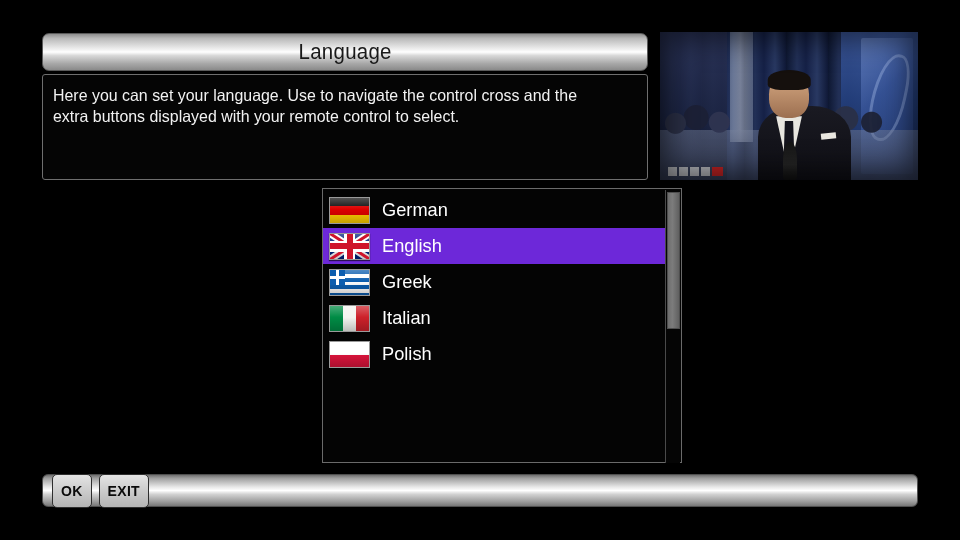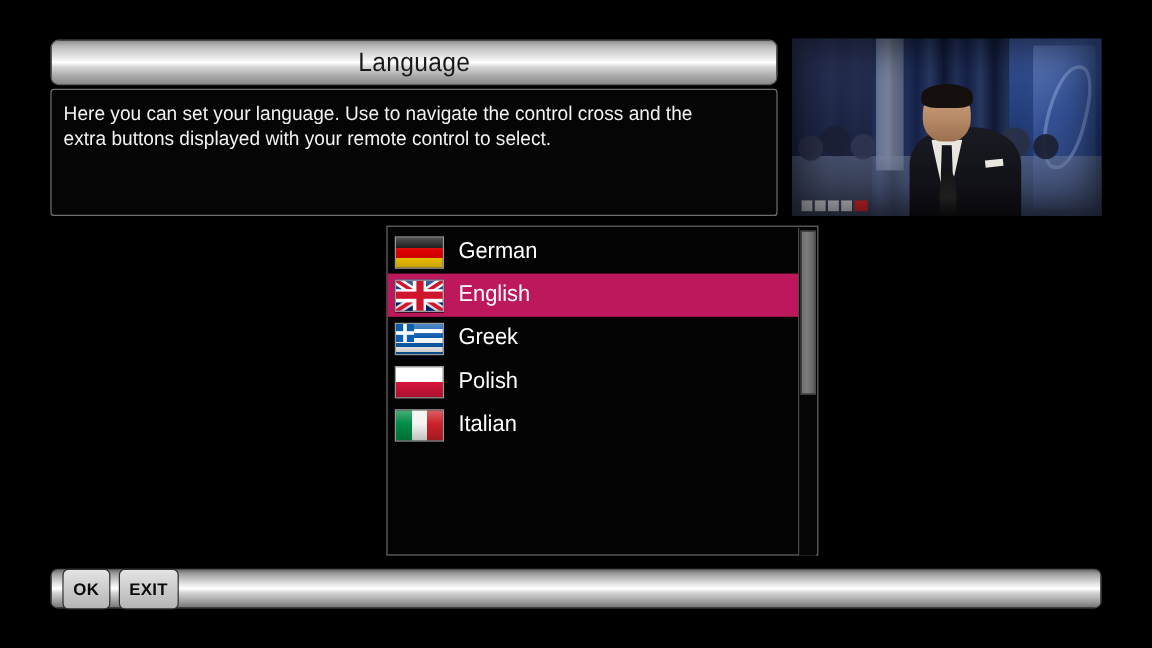--- a/index.html
+++ b/index.html
@@ -191,21 +191,21 @@
     left: 0; top: 3px;
     width: 344px;
   }
   .lang-row {
     height: 36px;
     display: flex;
     align-items: center;
     padding-left: 6px;
     background: transparent;
   }
-  .lang-row.selected { background: #be185d; }
+  .lang-row.selected { background: #6d28d9; }
   .lang-label {
     margin-left: 12px;
     font-size: 19px;
     color: #ffffff;
     transform: scaleX(0.96);
     transform-origin: left center;
   }
   .lang-row.selected .lang-label { color: #ffffff; }
 
   
@@ -383,27 +383,27 @@
     <div class="lang-row">
       <div class="flag flag-gr">
         <span class="gr-canton"></span>
         <span class="gr-cross-v"></span>
         <span class="gr-cross-h"></span>
       </div>
       <div class="lang-label">Greek</div>
     </div>
 
     <div class="lang-row">
+      <div class="flag flag-it"></div>
+      <div class="lang-label">Italian</div>
+    </div>
+
+    <div class="lang-row">
       <div class="flag flag-pl"></div>
       <div class="lang-label">Polish</div>
-    </div>
-
-    <div class="lang-row">
-      <div class="flag flag-it"></div>
-      <div class="lang-label">Italian</div>
     </div>
 
 
   </div>
 
   <div id="scroll-track">
     <div id="scroll-thumb"></div>
   </div>
 </div>
 

